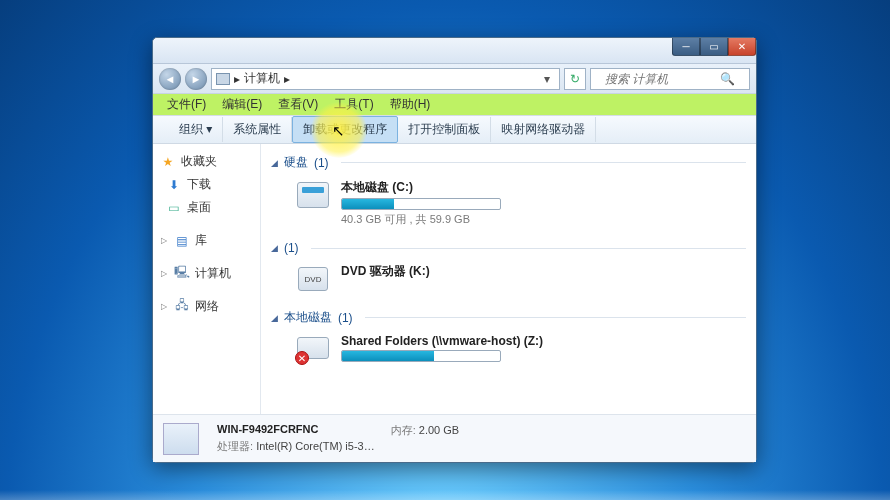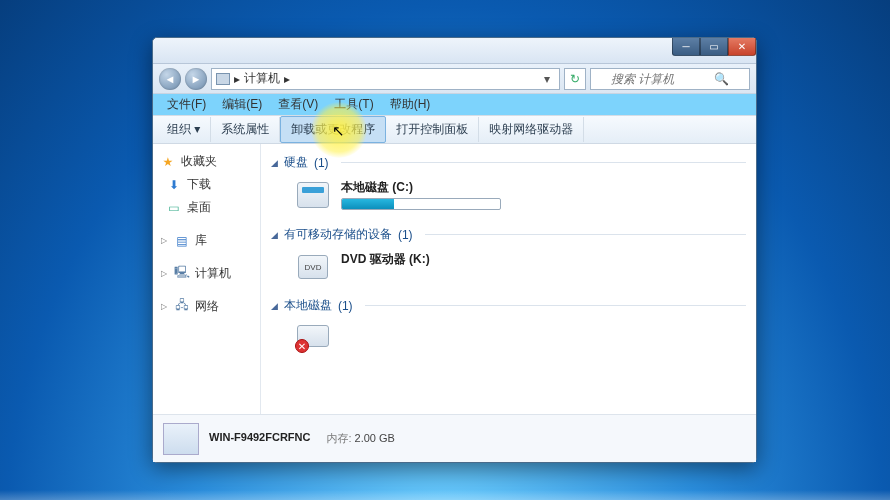--- a/index.html
+++ b/index.html
@@ -41,30 +41,30 @@
     background:radial-gradient(circle at 35% 30%, #c4d6e8, #8ea8c3 60%, #6c88a6);
     box-shadow:inset 0 0 2px rgba(0,0,0,.3); display:flex; align-items:center; justify-content:center;
     color:#fff; font-size:11px; }
   .addressbar { flex:1; height:22px; background:#fff; border:1px solid #9fb2c6;
     display:flex; align-items:center; padding:0 4px; font-size:12px; color:#333; gap:4px; }
   .addressbar .pcicon { width:14px; height:12px; background:#c9d7e6; border:1px solid #7a94af; }
   .addr-drop { width:16px; text-align:center; color:#555; margin-left:auto; }
   .addr-refresh { width:22px; height:22px; border:1px solid #9fb2c6; background:#fff;
     display:flex; align-items:center; justify-content:center; color:#3a6; font-size:12px; }
   .searchbox { width:160px; height:22px; background:#fff; border:1px solid #9fb2c6;
-    display:flex; align-items:center; padding:0 20px; }
+    display:flex; align-items:center; padding:0 14px; }
   .searchbox input { border:none; outline:none; width:100%; font-size:12px; color:#888; font-style:italic; background:transparent; }
   .searchbox .mag { color:#6b93bd; font-size:12px; }
   
-  .menubar { height:22px; background:#7dd3fc; border-bottom:1px solid #d5dde6;
+  .menubar { height:22px; background:#bef264; border-bottom:1px solid #d5dde6;
     display:flex; align-items:center; padding:0 6px; font-size:12px; color:#333; }
   .menubar span { padding:2px 8px; }
   
   .toolbar { height:28px; background:linear-gradient(#f6fafe,#e5eef7);
-    border-bottom:1px solid #cfd9e4; display:flex; align-items:center; padding:0 4px;
+    border-bottom:1px solid #cfd9e4; display:flex; align-items:center; padding:0 16px;
     font-size:12px; color:#2c3e50; position:relative; }
   .toolbtn { padding:4px 10px; border-right:1px solid #d3dde7; position:relative; }
   .toolbtn.hl { background:#c5dff5; border:1px solid #7bb2e0; border-radius:2px; }
   .highlight-spot {
     position:absolute; width:56px; height:56px; border-radius:50%;
     background:radial-gradient(circle, rgba(255,241,70,.95) 0%, rgba(255,241,70,.55) 55%, rgba(255,241,70,0) 72%);
     pointer-events:none; z-index:5;
   }
   .cursor { position:absolute; font-size:15px; color:#000; z-index:6; transform:translate(-3px,-2px); }
   
@@ -103,21 +103,21 @@
     align-items:center; justify-content:center; border:1px solid #a11; }
   .itemtext .name{ color:#222;font-weight:bold; }
   .itemtext .sub { color:#7a7a7a; font-size:11px; }
   .bar { width:160px; height:12px; border:1px solid #9ab; border-radius:2px; background:#fff;
     margin:2px 0; overflow:hidden; }
   .bar .fill{ height:100%; background:linear-gradient(#27b7e0,#0c8fbc); }
   
   .details { height:48px; border-top:1px solid #dde4ec; background:#f5f8fc;
     display:flex; align-items:center; padding:4px 10px; gap:10px; font-size:11px; color:#444; }
   .details .thumb{ width:36px; height:32px; border:1px solid #aac; background:linear-gradient(#e9f1fa,#cdddee); }
-  .details .grid { display:grid; grid-template-columns:auto auto auto auto; column-gap:16px; row-gap:1px; }
+  .details .grid { display:grid; grid-template-columns:auto auto auto auto; column-gap:16px; row-gap:1px;margin-left:8px; }
   .details b{ color:#222; font-weight:600; }
   .details .lbl{ color:#7a7a7a; }
 </style>
 </head>
 <body>
 
 <div class="window">
 
   <div class="titlebar">
     <div class="winbtns">
@@ -208,26 +208,26 @@
       </div>
       <div class="item">
         <div class="iconbox">
             <div class="drive"></div>
           </div>
         <div class="itemtext">
           <div class="name">本地磁盘 (C:)</div>
           <div class="bar">
             <div class="fill" id="bar-c" style="width: 33%;"></div>
           </div>
+          <div class="sub">40.3 GB 可用 , 共 59.9 GB</div>
         </div>
       </div>
 
       <div class="grouphdr">
         <span class="gtri">◢</span>
-        <span>有可移动存储的设备</span>
         <span>(1)</span>
         <span class="rule"></span>
       </div>
       <div class="item">
         <div class="iconbox">
             <div class="dvd">
               <span>DVD</span>
             </div>
           </div>
         <div class="itemtext">
@@ -239,33 +239,41 @@
         <span class="gtri">◢</span>
         <span>本地磁盘</span>
         <span>(1)</span>
         <span class="rule"></span>
       </div>
       <div class="item">
         <div class="iconbox">
           <div class="netshare">
             <div class="base"></div>
             <div class="x">✕</div>
+          </div>
+        </div>
+        <div class="itemtext">
+          <div class="name">Shared Folders (\\vmware-host) (Z:)</div>
+          <div class="bar">
+            <div class="fill" id="bar-z" style="width: 58%;"></div>
           </div>
         </div>
       </div>
 
     </div>
   </div>
 
   <div class="details">
     <div class="thumb"></div>
     <div class="grid">
       <b>WIN-F9492FCRFNC</b>
       <span><span class="lbl">内存:</span>
         <span>2.00 GB</span></span>
       <span></span>
       <span></span>
+      <span><span class="lbl">处理器:</span>
+        <span>Intel(R) Core(TM) i5-3…</span></span>
       <span></span>
         <span></span>
     </div>
   </div>
 
 </div>
 
 </body></html>

